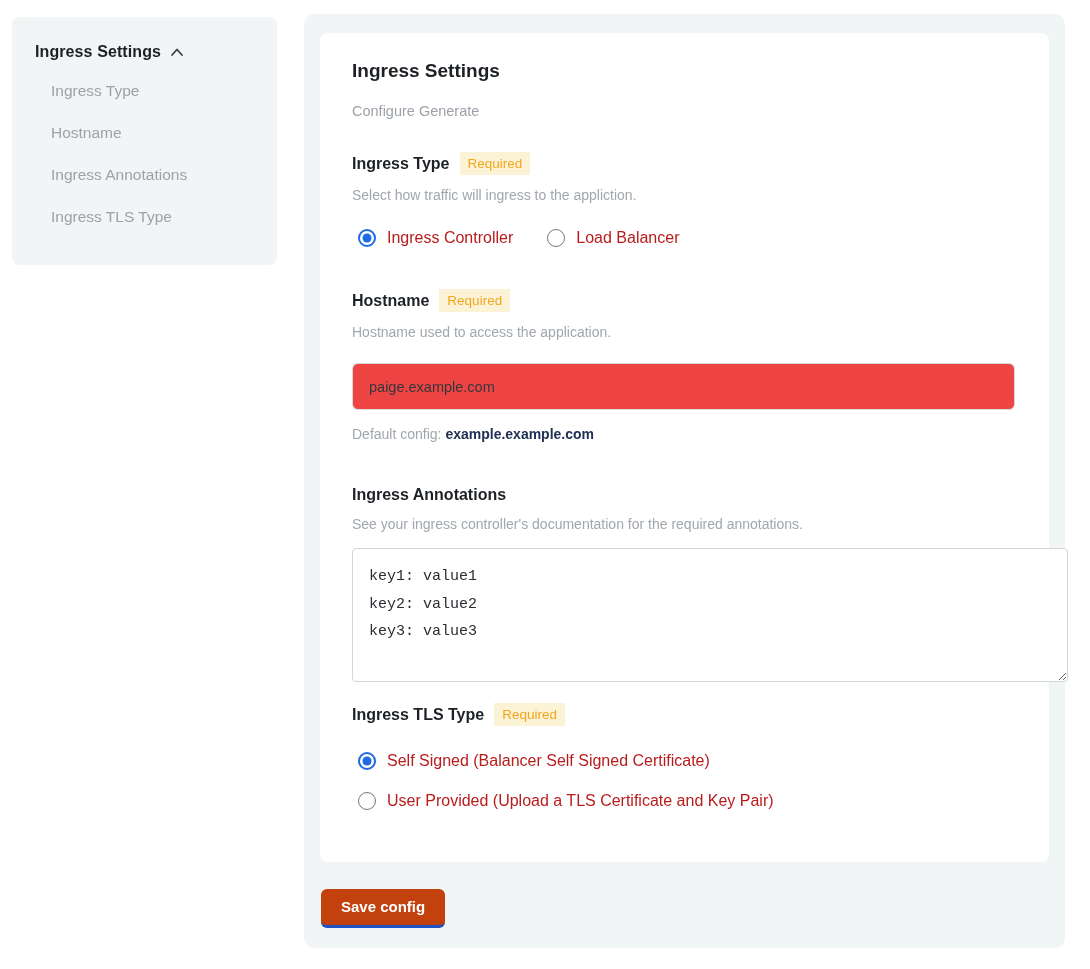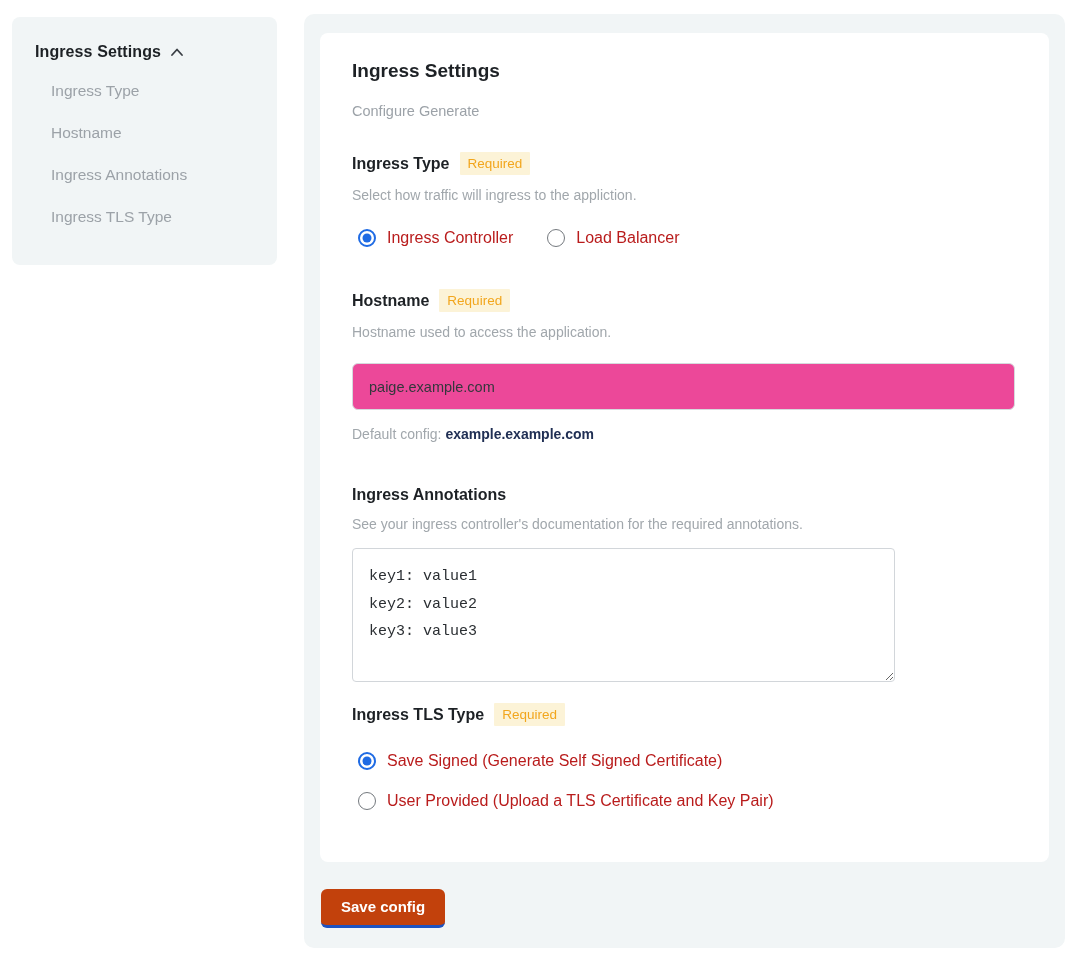--- a/index.html
+++ b/index.html
@@ -105,33 +105,33 @@
   .field-hostname { margin-top: 42px; }
   .text-input {
     margin-top: 23px;
     width: 663px; height: 47px;
     border: 1px solid #d6dadd;
     border-radius: 6px;
     padding: 0 16px;
     font-family: "Liberation Sans", sans-serif;
     font-size: 14.5px; color: #33373c;
     outline: none;
-    background: #ec4899;
+    background: #ef4444;
     display: block;
   }
   .default-line {
     margin-top: 16px;
     font-size: 14px; color: #a1a7ac;
   }
   .default-line b { color: #202f54; font-weight: 700; }
 
   .field-annotations { margin-top: 44px; }
   .annotations-box {
     margin-top: 16px;
-    width: 543px; height: 134px;
+    width: 716px; height: 134px;
     border: 1px solid #d2d6da;
     border-radius: 4px;
     padding: 14px 16px;
     font-family: "Liberation Mono", "DejaVu Sans Mono", monospace;
     font-size: 15px; line-height: 27.5px; color: #2b2f33;
     resize: vertical;
     outline: none;
     background: #ffffff;
     display: block;
   }
@@ -220,21 +220,21 @@
     </div>
 
     <div class="field-tls">
       <div class="label-row">
         <span class="field-label">Ingress TLS Type</span>
         <span class="badge">Required</span>
       </div>
       <div class="radio-stack">
         <label class="radio-opt">
           <span class="rb on"></span>
-          <span>Save Signed (Generate Self Signed Certificate)</span>
+          <span>Self Signed (Balancer Self Signed Certificate)</span>
         </label>
         <label class="radio-opt">
           <span class="rb off"></span>
           <span>User Provided (Upload a TLS Certificate and Key Pair)</span>
         </label>
       </div>
     </div>
   </section>
 
   <button class="save-btn">Save config</button>

